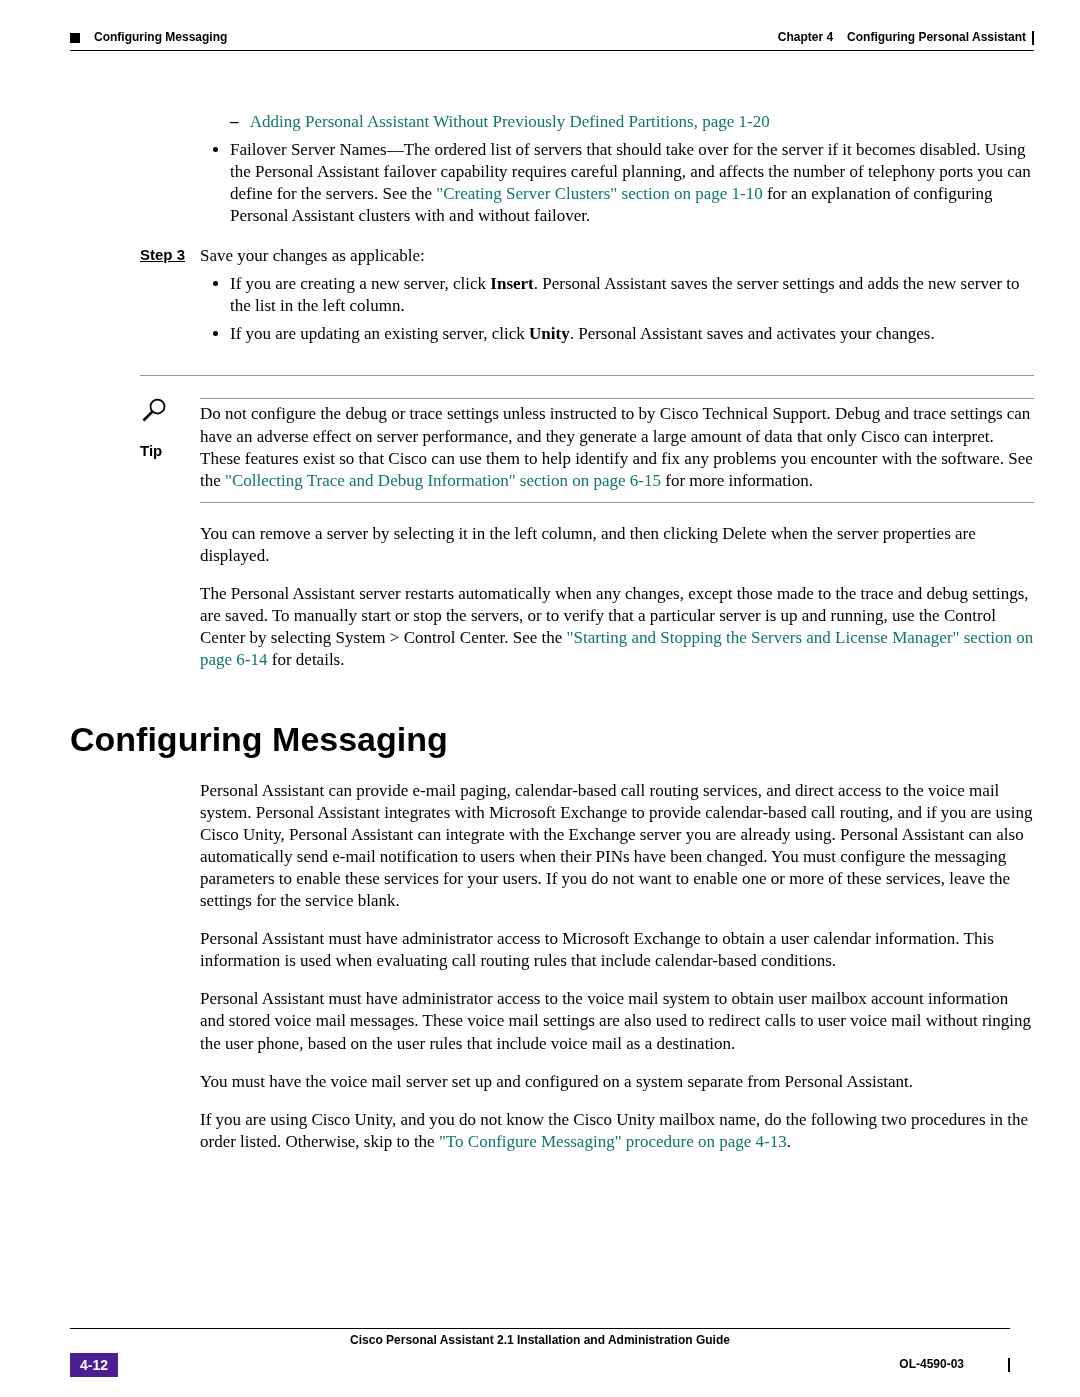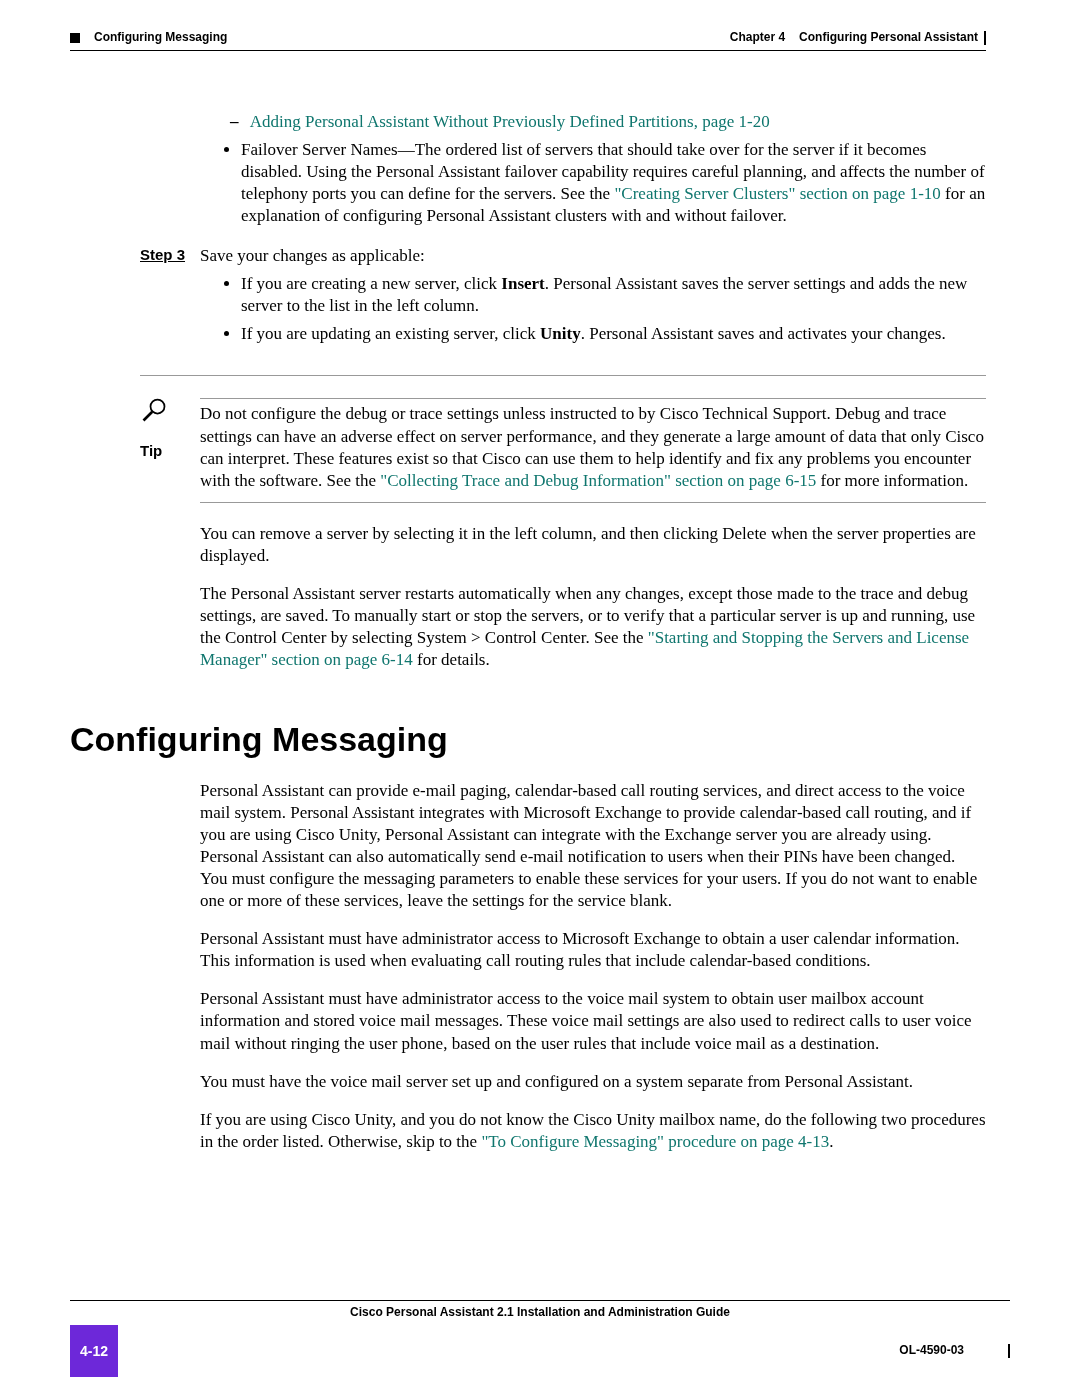--- a/index.html
+++ b/index.html
@@ -7,21 +7,21 @@
     width: 1080px;
     height: 1397px;
     background: #fff;
     font-family: "Times New Roman", Times, serif;
     font-size: 17px;
     line-height: 1.3;
     color: #000;
     position: relative;
   }
   .page {
-    padding: 30px 94px 40px 70px;
+    padding: 30px 46px 40px 70px;
   }
   .header {
     display: flex;
     justify-content: space-between;
     align-items: center;
     font-family: Arial, Helvetica, sans-serif;
     font-size: 12px;
     margin-bottom: 4px;
   }
   .header-left {
@@ -45,21 +45,21 @@
   .step-label {
     font-family: Arial, Helvetica, sans-serif;
     font-weight: bold;
     font-size: 15px;
     width: 60px;
     flex-shrink: 0;
     margin-left: -60px;
     text-decoration: underline;
   }
   .step-body { flex: 1; }
-  ul.bullets { list-style: disc; margin-left: 41px; margin-top: 4px; }
+  ul.bullets { list-style: disc; margin-left: 30px; margin-top: 4px; }
   ul.bullets > li { margin-bottom: 6px; margin-top: 6px;}
   .dash-item { margin-left: 30px; }
   .dash-marker { font-weight: bold; margin-right: 8px; }
   .rule-thin { border-top: 1px solid #999; margin: 24px 0 20px 0; }
   .tip-block {
     display: flex;
   }
   .tip-icon-col {
     width: 60px;
     flex-shrink: 0;
@@ -98,26 +98,26 @@
     font-size: 12px;
     margin-top: 4px;
   }
   .footer-bottom {
     display: flex;
     justify-content: space-between;
     align-items: center;
     margin-top: 4px;
   }
   .page-num-box {
-    background: #6d28d9;
+    background: #4c1d95;
     color: #fff;
     font-family: Arial, Helvetica, sans-serif;
     font-weight: bold;
     font-size: 14px;
-    padding: 17px 10px;
+    padding: 3px 10px;
     text-align: center;
   }
   .doc-id {
     font-family: Arial, Helvetica, sans-serif;
     font-weight: bold;
     font-size: 12px;
     display: flex;
     align-items: center;
     gap: 36px;
   }

